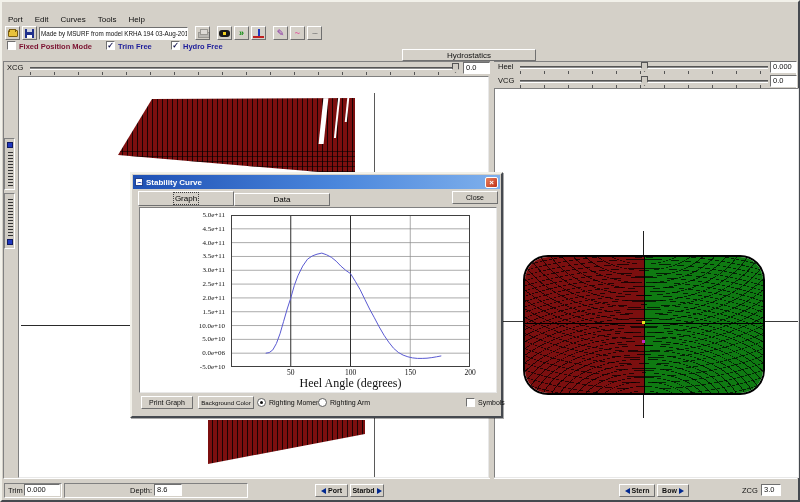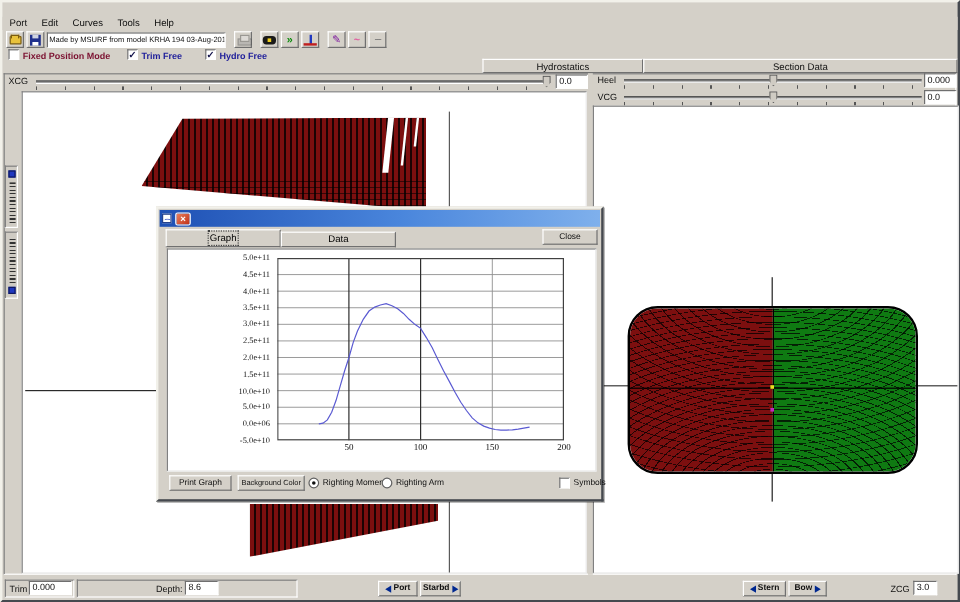--- a/index.html
+++ b/index.html
@@ -187,23 +187,20 @@
     <span class="optlabel lbl-maroon" style="left:17px">Fixed Position Mode</span>
     <span class="cbox" style="left:104px;top:0"><span>✓</span></span>
     <span class="optlabel lbl-navy" style="left:116px">Trim Free</span>
     <span class="cbox" style="left:169px;top:0"><span>✓</span></span>
     <span class="optlabel lbl-navy" style="left:181px">Hydro Free</span>
   </div>
 
   <div class="maintab" style="left:400px;width:134px">
       <span>Hydrostatics</span>
     </div>
-  <div class="maintab" style="left:534px;width:262px">
-      <span>Section Data</span>
-    </div>
 
   <div class="a workarea"></div>
 
   <span class="srow-label" style="left:5px;top:61px">XCG</span>
   <div class="strack" style="left:28px;top:65px;width:424px"></div>
   <div class="sticks" style="left:28px;top:70px;width:424px"></div>
   <div class="sthumb" style="left:450px;top:61px"></div>
   <div class="vfield" style="left:461px;top:60px;width:27px">0.0</div>
 
   <div class="vslider" style="left:2px;top:136px;height:52px">
@@ -250,20 +247,21 @@
       <div class="bp-inner-mid"></div>
       <div class="bp-inner-cl"></div>
       <span class="marker" style="left:117px;top:64px;background:#e8e020"></span>
       <span class="marker" style="left:117px;top:83px;background:#c028c0"></span>
     </div>
   </div>
 
   <div class="a dialog">
     <div class="dlg-titlebar">
       <span class="dlg-icon"></span>
+      <span class="dlg-title">Stability Curve</span>
       <span class="dlg-close">×</span>
     </div>
     <div class="dtab sel" style="left:6px;top:17px;width:96px;height:15px">
         <span>Graph</span>
       </div>
     <div class="dtab" style="left:102px;top:19px;width:96px;height:13px">
         <span>Data</span>
       </div>
     <div class="dbtn" style="left:320px;top:17px;width:46px;height:13px">Close</div>
 
@@ -301,20 +299,21 @@
           <line x1="239" y1="0" x2="239" y2="152" stroke="#8f8f8f" stroke-width="0.75"></line>
           <rect x="0.5" y="0.5" width="238" height="151" fill="none" stroke="#404040" stroke-width="1"></rect>
           <polyline points="34.7,138.2 38.2,137.6 41.8,134.9 45.4,128.5 49.0,118.8 52.6,106.4 56.2,94.0 59.8,82.9 63.3,70.5 66.9,60.8 71.7,51.1 76.5,44.2 81.3,40.9 86.0,39.2 90.8,38.1 95.6,39.8 100.4,42.3 105.2,46.2 109.9,51.1 114.7,55.3 119.5,58.6 124.3,66.3 129.1,74.6 133.8,84.3 138.6,94.0 143.4,102.8 148.2,111.9 153.0,120.2 157.7,127.1 162.5,133.2 167.3,137.4 172.1,140.1 176.9,141.8 181.6,142.9 186.4,143.4 191.2,143.4 196.0,143.2 200.8,142.6 205.5,141.8 210.3,140.9" fill="none" stroke="#5a5ad2" stroke-width="1"></polyline>
         </svg>
       <div id="xtick-row">
           <div class="xtick" style="left: 140.75px;">50</div>
           <div class="xtick" style="left: 200.5px;">100</div>
           <div class="xtick" style="left: 260.25px;">150</div>
           <div class="xtick" style="left: 320px;">200</div>
         </div>
+      <div class="xlabel">Heel Angle (degrees)</div>
     </div>
 
     <div class="dbtn" style="left:9px;top:222px;width:52px;height:13px">Print Graph</div>
     <div class="dbtn" style="left:66px;top:222px;width:56px;height:13px;font-size:6.2px">Background Color</div>
     <span class="radio" style="left:125px;top:224px">
         <span class="dot"></span>
       </span>
     <span class="rlabel" style="left:137px;top:225px">Righting Moment</span>
     <span class="radio" style="left:186px;top:224px"></span>
     <span class="rlabel" style="left:198px;top:225px">Righting Arm</span>

